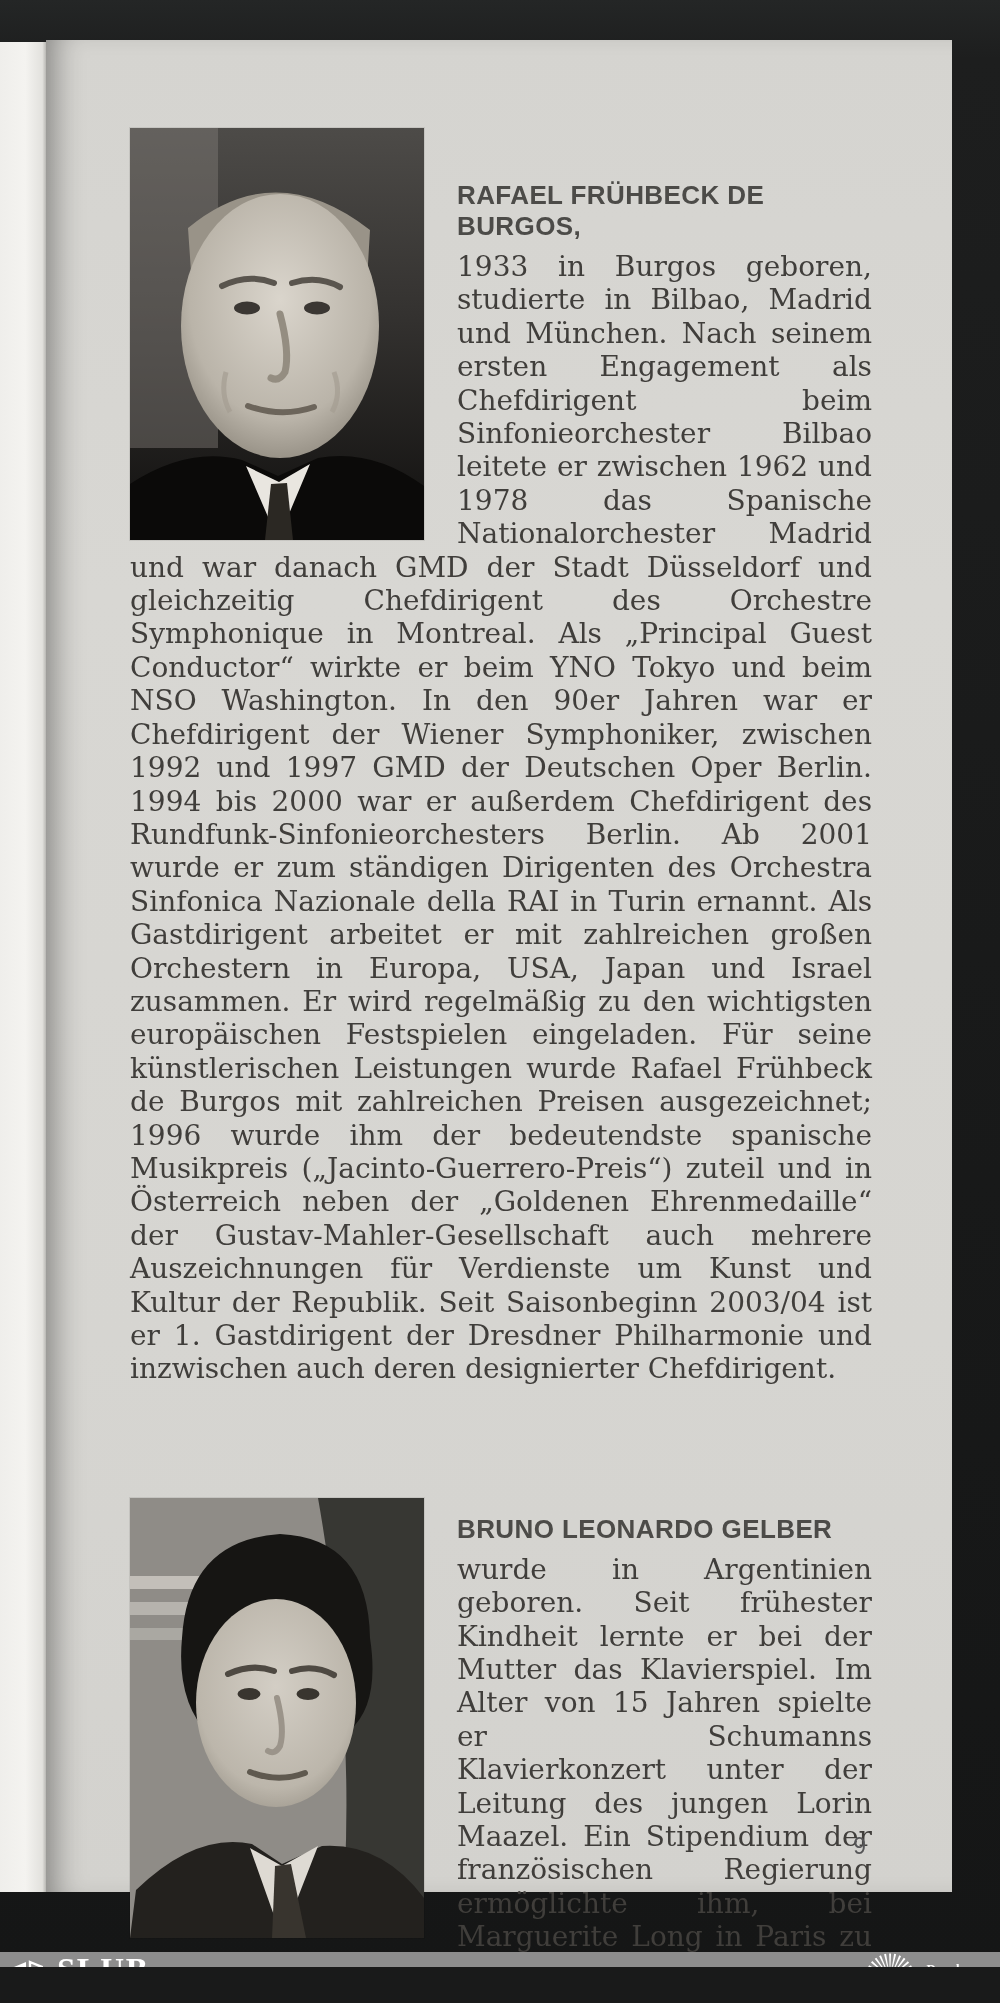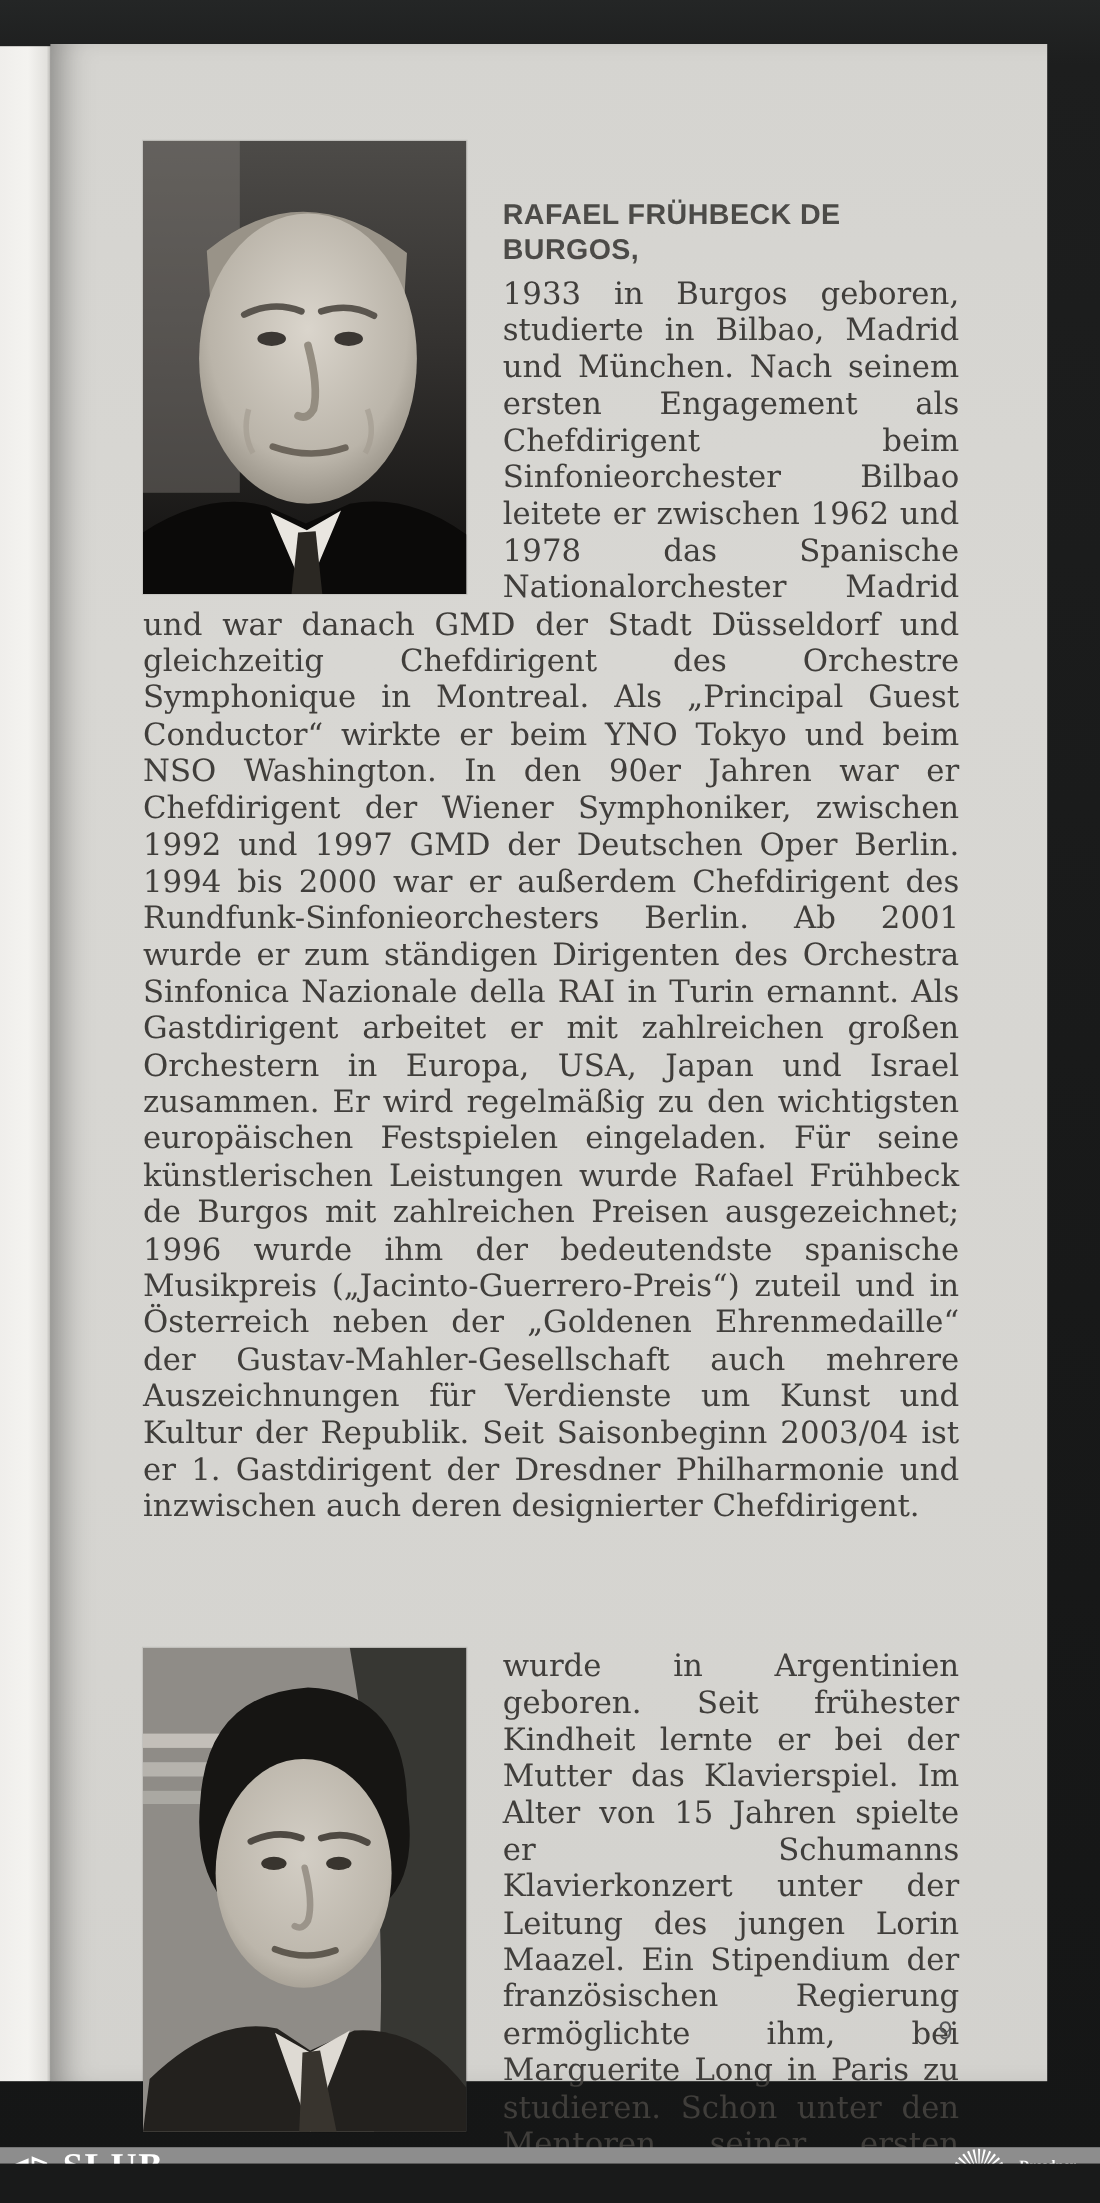--- a/index.html
+++ b/index.html
@@ -197,20 +197,21 @@
             <path d="M162,173 q22,-7 42,4" stroke="#4e4942" stroke-width="6" fill="none" stroke-linecap="round"></path>
             <ellipse cx="119" cy="196" rx="11.5" ry="6" fill="#39352f"></ellipse>
             <ellipse cx="178" cy="196" rx="11.5" ry="6" fill="#39352f"></ellipse>
             <path d="M147,200 q8,32 3,48 q-5,9 -12,5" stroke="#9b948a" stroke-width="6" fill="none" stroke-linecap="round"></path>
             <path d="M120,274 q28,11 55,1" stroke="#5f594f" stroke-width="6" fill="none" stroke-linecap="round"></path>
             <path d="M0,440 L6,392 Q66,334 122,346 L152,366 L192,348 Q252,344 294,400 L294,440 Z" fill="#23211e"></path>
             <path d="M120,350 L152,440 L188,348 L152,368 Z" fill="#dedad3"></path>
             <path d="M145,368 L161,366 L176,440 L142,440 Z" fill="#38342e"></path>
           </svg>
         </div>
+        <h2 class="bio-heading">BRUNO LEONARDO GELBER</h2>
         <p class="bio-body">wurde in Argentinien geboren. Seit frühester Kindheit lernte er bei der Mutter das Klavierspiel. Im Alter von 15 Jahren spielte er Schumanns Klavierkonzert unter der Leitung des jungen Lorin Maazel. Ein Stipendium der französischen Regierung ermöglichte ihm, bei Marguerite Long in Paris zu studieren. Schon unter den Mentoren seiner ersten Konzerte finden sich so berühmte Namen wie Ernest Ansermet, Rudolf Kempe, George Szell, Kyrill</p>
       </section>
 
     </div>
 
     <div class="page-number">9</div>
   </div>
 
   <div class="footer-bar">
 

